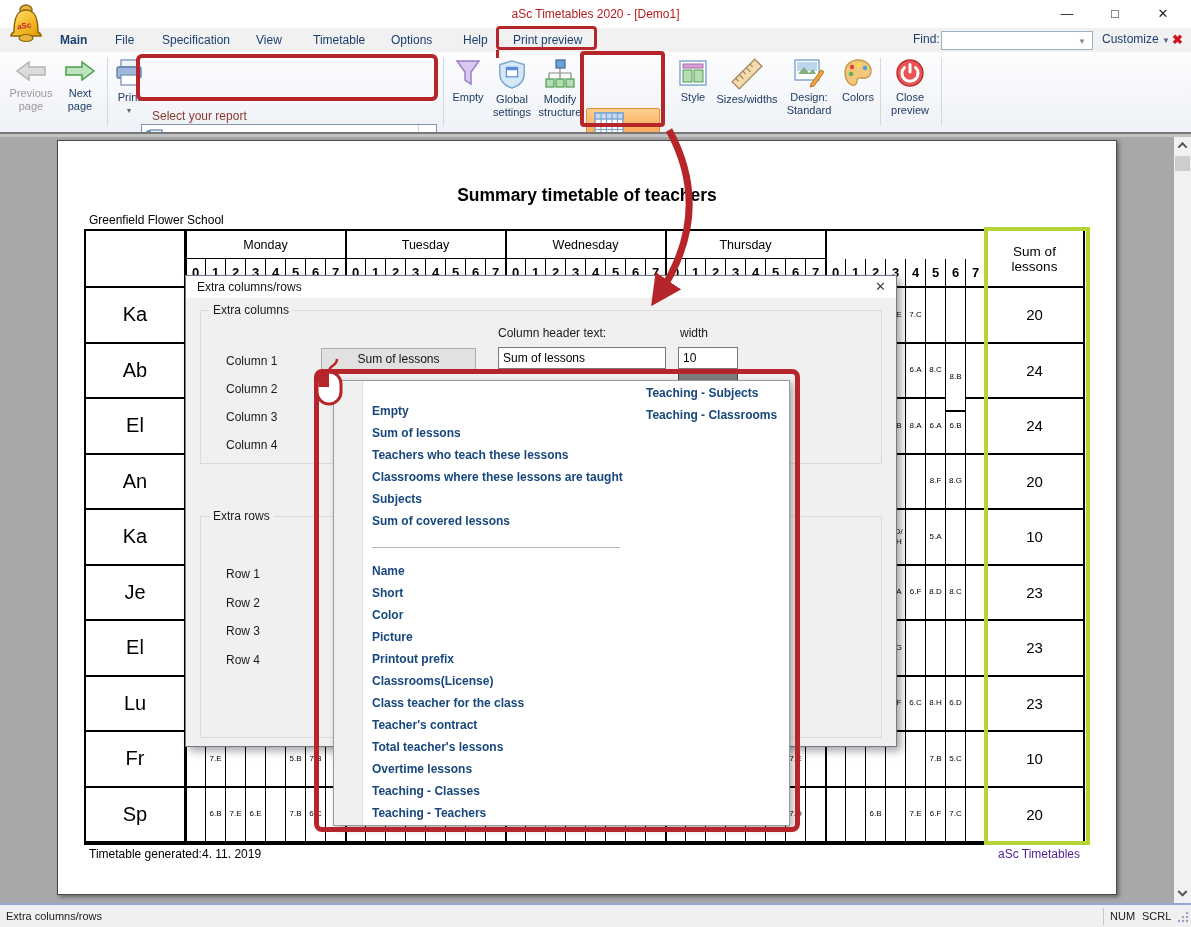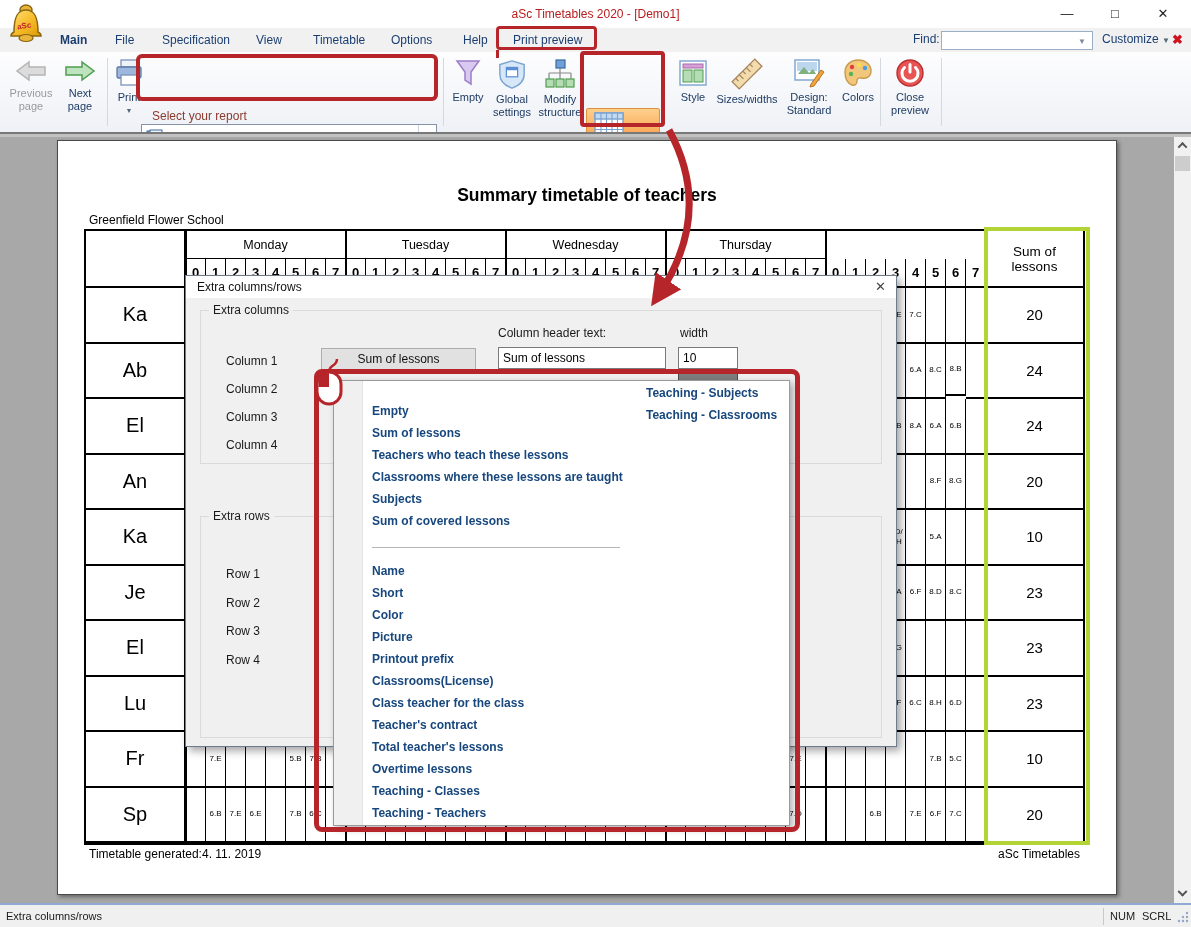--- a/index.html
+++ b/index.html
@@ -34,21 +34,21 @@
   #report-combo .cbarrow{margin-left:auto;border-left:1px solid #c9d2dd;width:18px;align-self:stretch;display:flex;align-items:center;justify-content:center;color:#6d7b8d;font-size:9px;}
   #page-indicator{position:absolute;left:152px;top:101px;font-size:12px;color:#8b3a2e;}
   #extra-btn{position:absolute;left:586px;top:56px;width:74px;height:67px;border:1px solid #e0913e;border-radius:2px;background:linear-gradient(#fdd08d,#f9a04d 45%,#f69038);text-align:center;font-size:11px;line-height:13px;color:#203a5e;}
 
   
   #preview{position:absolute;left:0;top:137px;width:1191px;height:766px;background:#a8a8a8;overflow:hidden;}
   #paper{position:absolute;left:57px;top:3px;width:1060px;height:755px;background:#fff;border:1px solid #4a4a4a;box-shadow:2px 2px 4px rgba(0,0,0,.4);}
   #page-title{position:absolute;left:0;right:0;top:44px;text-align:center;font-size:17.5px;font-weight:bold;color:#000;}
   #school-name{position:absolute;left:31px;top:72px;font-size:12px;color:#000;}
   #footer-left{position:absolute;left:31px;top:706px;font-size:12px;color:#000;}
-  #footer-right{position:absolute;right:36px;top:706px;font-size:12px;color:#000000;}
+  #footer-right{position:absolute;right:36px;top:706px;font-size:12px;color:#4c1d95;}
   #tt{position:absolute;left:28px;top:90px;width:997px;height:612px;}
   #tt-frame{position:absolute;left:-2px;top:-2px;width:1001px;height:616px;border:2px solid #000;pointer-events:none;}
   #tt > div{position:absolute;}
 
   
   #vscroll{position:absolute;right:0;top:0;width:17px;height:766px;background:#f1f1f1;}
   .sbtn{position:absolute;left:0;width:17px;height:17px;display:flex;align-items:center;justify-content:center;}
   .chev{width:7px;height:7px;border-left:2px solid #555;border-top:2px solid #555;}
   #vthumb{position:absolute;left:1px;top:19px;width:15px;height:15px;background:#cdcdcd;}
 
@@ -372,21 +372,21 @@
           <div style="position: absolute; display: flex; align-items: center; justify-content: center; left: 660px; top: 112.5px; width: 20px; height: 55.5px; border-right: 1px solid rgb(0, 0, 0); border-bottom: 2px solid rgb(0, 0, 0); font-size: 8px; white-space: pre-line; text-align: center; line-height: 1.2;"></div>
           <div style="position: absolute; display: flex; align-items: center; justify-content: center; left: 680px; top: 112.5px; width: 20px; height: 55.5px; border-right: 1px solid rgb(0, 0, 0); border-bottom: 2px solid rgb(0, 0, 0); font-size: 8px; white-space: pre-line; text-align: center; line-height: 1.2;"></div>
           <div style="position: absolute; display: flex; align-items: center; justify-content: center; left: 700px; top: 112.5px; width: 20px; height: 55.5px; border-right: 1px solid rgb(0, 0, 0); border-bottom: 2px solid rgb(0, 0, 0); font-size: 8px; white-space: pre-line; text-align: center; line-height: 1.2;"></div>
           <div style="position: absolute; display: flex; align-items: center; justify-content: center; left: 720px; top: 112.5px; width: 20px; height: 55.5px; border-right: 1px solid rgb(0, 0, 0); border-bottom: 2px solid rgb(0, 0, 0); font-size: 8px; white-space: pre-line; text-align: center; line-height: 1.2;"></div>
           <div style="position: absolute; display: flex; align-items: center; justify-content: center; left: 740px; top: 112.5px; width: 20px; height: 55.5px; border-right: 1px solid rgb(0, 0, 0); border-bottom: 2px solid rgb(0, 0, 0); font-size: 8px; white-space: pre-line; text-align: center; line-height: 1.2;"></div>
           <div style="position: absolute; display: flex; align-items: center; justify-content: center; left: 760px; top: 112.5px; width: 20px; height: 55.5px; border-right: 1px solid rgb(0, 0, 0); border-bottom: 2px solid rgb(0, 0, 0); font-size: 8px; white-space: pre-line; text-align: center; line-height: 1.2;"></div>
           <div style="position: absolute; display: flex; align-items: center; justify-content: center; left: 780px; top: 112.5px; width: 20px; height: 55.5px; border-right: 1px solid rgb(0, 0, 0); border-bottom: 2px solid rgb(0, 0, 0); font-size: 8px; white-space: pre-line; text-align: center; line-height: 1.2;"></div>
           <div style="position: absolute; display: flex; align-items: center; justify-content: center; left: 800px; top: 112.5px; width: 20px; height: 55.5px; border-right: 1px solid rgb(0, 0, 0); border-bottom: 2px solid rgb(0, 0, 0); font-size: 8px; white-space: pre-line; text-align: center; line-height: 1.2;"></div>
           <div style="position: absolute; display: flex; align-items: center; justify-content: center; left: 820px; top: 112.5px; width: 20px; height: 55.5px; border-right: 1px solid rgb(0, 0, 0); border-bottom: 2px solid rgb(0, 0, 0); font-size: 8px; white-space: pre-line; text-align: center; line-height: 1.2;">6.A</div>
           <div style="position: absolute; display: flex; align-items: center; justify-content: center; left: 840px; top: 112.5px; width: 20px; height: 55.5px; border-right: 1px solid rgb(0, 0, 0); border-bottom: 2px solid rgb(0, 0, 0); font-size: 8px; white-space: pre-line; text-align: center; line-height: 1.2;">8.C</div>
-          <div style="position: absolute; display: flex; align-items: center; justify-content: center; left: 860px; top: 112.5px; width: 20px; height: 52px; border-right: 1px solid rgb(0, 0, 0); border-bottom: 2px solid rgb(0, 0, 0); font-size: 8px; white-space: pre-line; text-align: center; line-height: 1.2;">8.B</div>
+          <div style="position: absolute; display: flex; align-items: center; justify-content: center; left: 860px; top: 112.5px; width: 20px; height: 68px; border-right: 1px solid rgb(0, 0, 0); border-bottom: 2px solid rgb(0, 0, 0); font-size: 8px; white-space: pre-line; text-align: center; line-height: 1.2;">8.B</div>
           <div style="position: absolute; display: flex; align-items: center; justify-content: center; left: 880px; top: 112.5px; width: 20px; height: 55.5px; border-right: 1px solid rgb(0, 0, 0); border-bottom: 2px solid rgb(0, 0, 0); font-size: 8px; white-space: pre-line; text-align: center; line-height: 1.2;"></div>
           <div style="position: absolute; display: flex; align-items: center; justify-content: center; left: 900px; top: 112.5px; width: 97px; height: 55.5px; border-bottom: 2px solid rgb(0, 0, 0); font-size: 15px;">24</div>
           <div style="position: absolute; display: flex; align-items: center; justify-content: center; left: 0px; top: 168px; width: 100px; height: 55.5px; border-right: 2px solid rgb(0, 0, 0); border-bottom: 2px solid rgb(0, 0, 0); font-size: 20px;">El</div>
           <div style="position: absolute; display: flex; align-items: center; justify-content: center; left: 100px; top: 168px; width: 20px; height: 55.5px; border-right: 1px solid rgb(0, 0, 0); border-bottom: 2px solid rgb(0, 0, 0); font-size: 8px; white-space: pre-line; text-align: center; line-height: 1.2;"></div>
           <div style="position: absolute; display: flex; align-items: center; justify-content: center; left: 120px; top: 168px; width: 20px; height: 55.5px; border-right: 1px solid rgb(0, 0, 0); border-bottom: 2px solid rgb(0, 0, 0); font-size: 8px; white-space: pre-line; text-align: center; line-height: 1.2;"></div>
           <div style="position: absolute; display: flex; align-items: center; justify-content: center; left: 140px; top: 168px; width: 20px; height: 55.5px; border-right: 1px solid rgb(0, 0, 0); border-bottom: 2px solid rgb(0, 0, 0); font-size: 8px; white-space: pre-line; text-align: center; line-height: 1.2;"></div>
           <div style="position: absolute; display: flex; align-items: center; justify-content: center; left: 160px; top: 168px; width: 20px; height: 55.5px; border-right: 1px solid rgb(0, 0, 0); border-bottom: 2px solid rgb(0, 0, 0); font-size: 8px; white-space: pre-line; text-align: center; line-height: 1.2;"></div>
           <div style="position: absolute; display: flex; align-items: center; justify-content: center; left: 180px; top: 168px; width: 20px; height: 55.5px; border-right: 1px solid rgb(0, 0, 0); border-bottom: 2px solid rgb(0, 0, 0); font-size: 8px; white-space: pre-line; text-align: center; line-height: 1.2;"></div>
           <div style="position: absolute; display: flex; align-items: center; justify-content: center; left: 200px; top: 168px; width: 20px; height: 55.5px; border-right: 1px solid rgb(0, 0, 0); border-bottom: 2px solid rgb(0, 0, 0); font-size: 8px; white-space: pre-line; text-align: center; line-height: 1.2;"></div>
           <div style="position: absolute; display: flex; align-items: center; justify-content: center; left: 220px; top: 168px; width: 20px; height: 55.5px; border-right: 1px solid rgb(0, 0, 0); border-bottom: 2px solid rgb(0, 0, 0); font-size: 8px; white-space: pre-line; text-align: center; line-height: 1.2;"></div>

